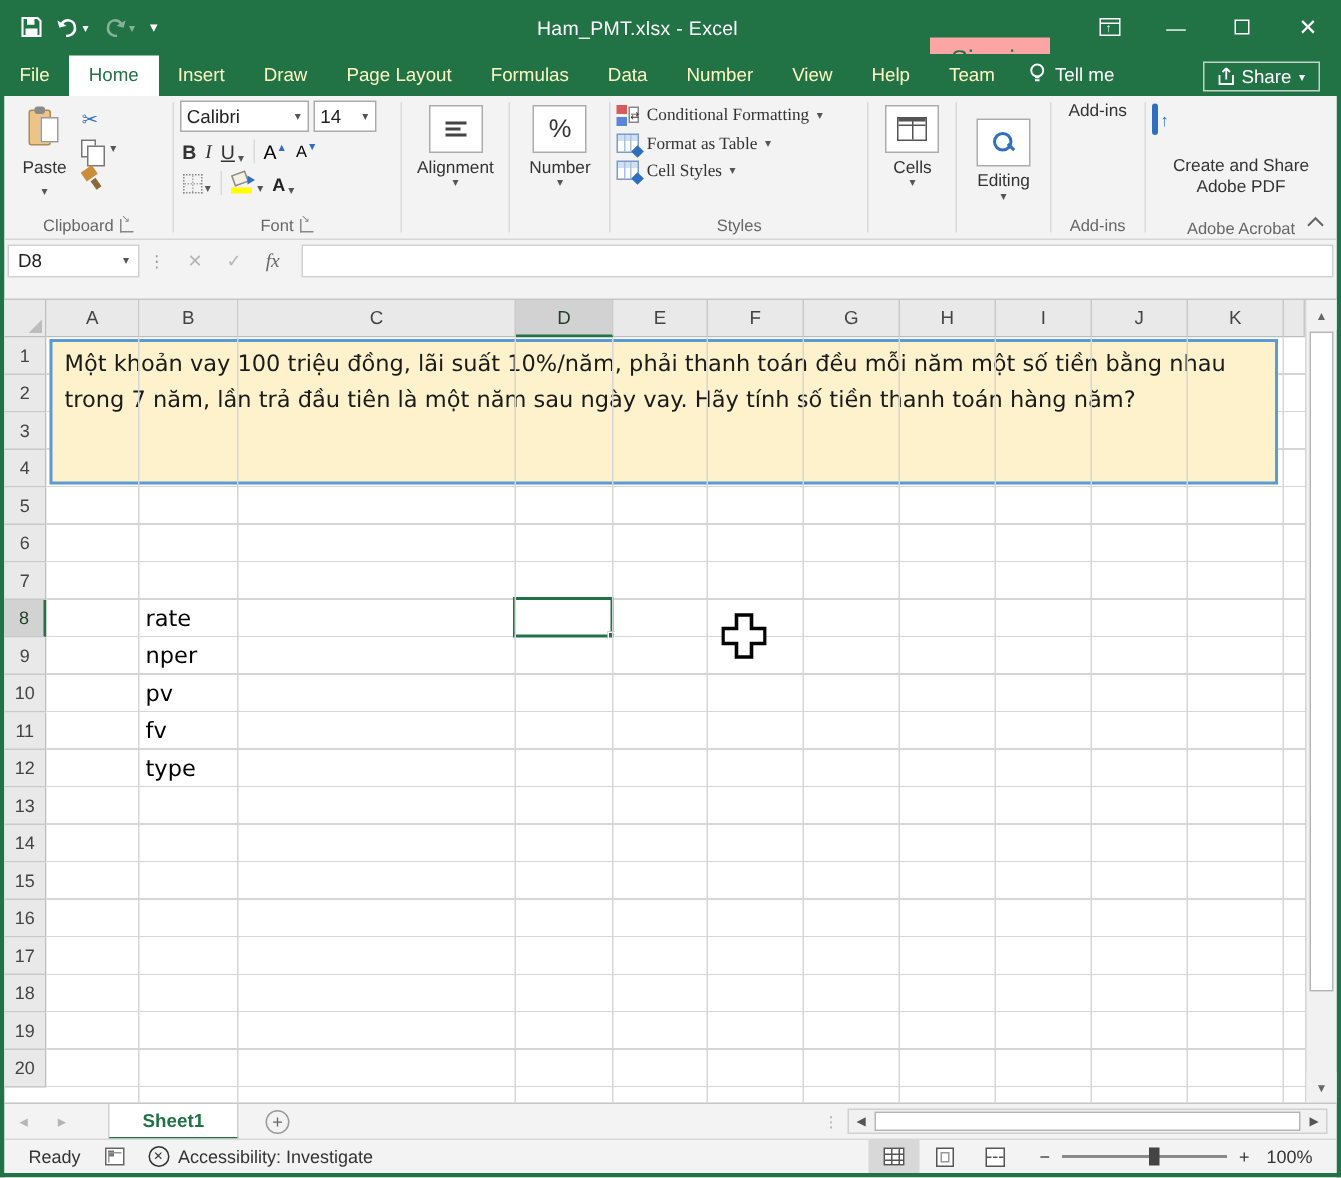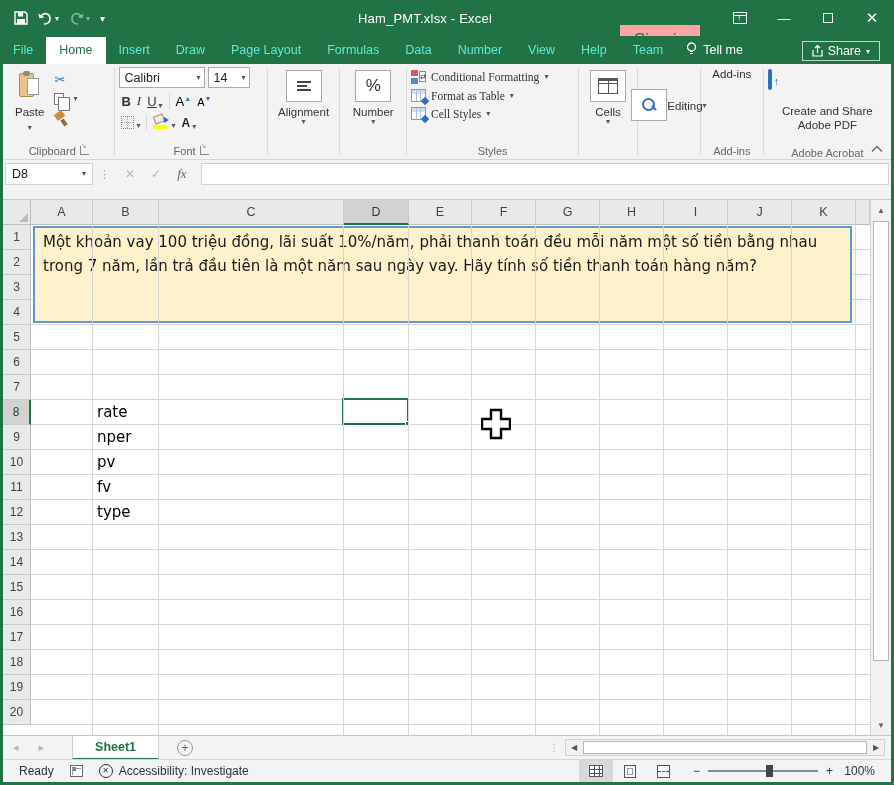--- a/index.html
+++ b/index.html
@@ -16,21 +16,21 @@
   .tb-right { display:flex; align-items:center; height:100%; }
   #signin { background:#fca5a5; color:#217346; font-size:17px; padding:5px 14px; margin-right:18px; cursor:default;margin-top:44px; }
   .tb-ctl { width:44px; height:100%; display:flex; align-items:center; justify-content:center; color:#fff; font-size:13px; }
   .ribbon-opts-ic { width:14px; height:12px; border:1px solid #fff; position:relative; }
   .ribbon-opts-ic:before { content:""; position:absolute; left:0; right:0; top:2px; border-top:1px solid #fff; }
   .ribbon-opts-ic:after { content:"↑"; position:absolute; left:3px; top:1px; font-size:8px; }
   .max-ic { width:10px; height:10px; border:1px solid #fff; }
 
   
   #tabrow { position:absolute; left:-3px; top:36px; width:894px; height:28px; background:#217346; display:flex; align-items:flex-end; }
-  .rtab { color:#5eead4; font-size:12.5px; padding:6px 13px 7px; cursor:default; }
+  .rtab { color:#fef9c3; font-size:12.5px; padding:6px 13px 7px; cursor:default; }
   .rtab.active { background:#fff; color:#217346; }
   #tellme { display:flex; align-items:center; gap:6px; color:#fff; font-size:12.5px; padding:6px 10px 7px; }
   #sharebox { margin-left:auto; margin-right:14px; margin-bottom:3px; border:1px solid rgba(255,255,255,.7); color:#fff; font-size:12.5px; padding:2px 9px; display:flex; align-items:center; gap:5px; }
 
   
   #ribbon { position:absolute; left:0; top:64px; width:888px; height:96px; background:#f3f3f3; border-bottom:1px solid #d6d6d6; display:flex; }
   .rgroup { position:relative; display:flex; flex-direction:column; padding:3px 4px 0; }
   .rgroup .body { flex:1; display:flex; align-items:flex-start; }
   .glabel { height:17px; font-size:11px; color:#666; text-align:center; display:flex; align-items:center; justify-content:center; gap:4px; }
   .gsep { width:1px; background:#d9d9d9; margin:4px 0; }
@@ -391,21 +391,21 @@
             </span>
           </span>
         <span class="small-label">Cells</span>
         <span class="caret">▾</span>
       </div>
       <div class="glabel"></div>
     </div>
     <div class="gsep"></div>
 
     <div class="rgroup" style="width:62px; align-items:center;">
-      <div style="flex:1; display:flex; flex-direction:row; align-items:center; padding-top:3px;">
+      <div style="flex:1; display:flex; flex-direction:column; align-items:center; padding-top:3px;justify-content:center;">
         <span class="boxed-ic">
             <span class="mag-ic"></span>
           </span>
         <span class="small-label">Editing</span>
         <span class="caret">▾</span>
       </div>
       <div class="glabel"></div>
     </div>
     <div class="gsep"></div>
 

